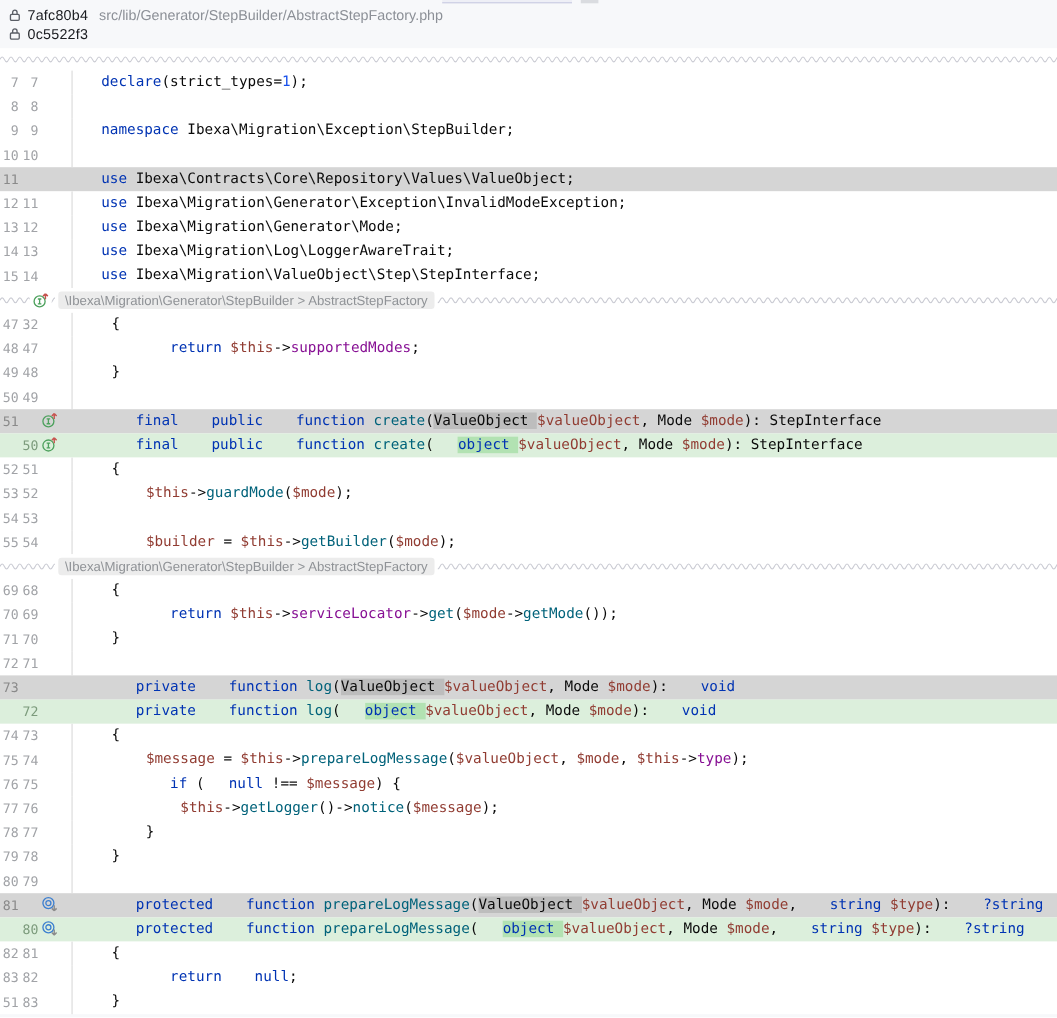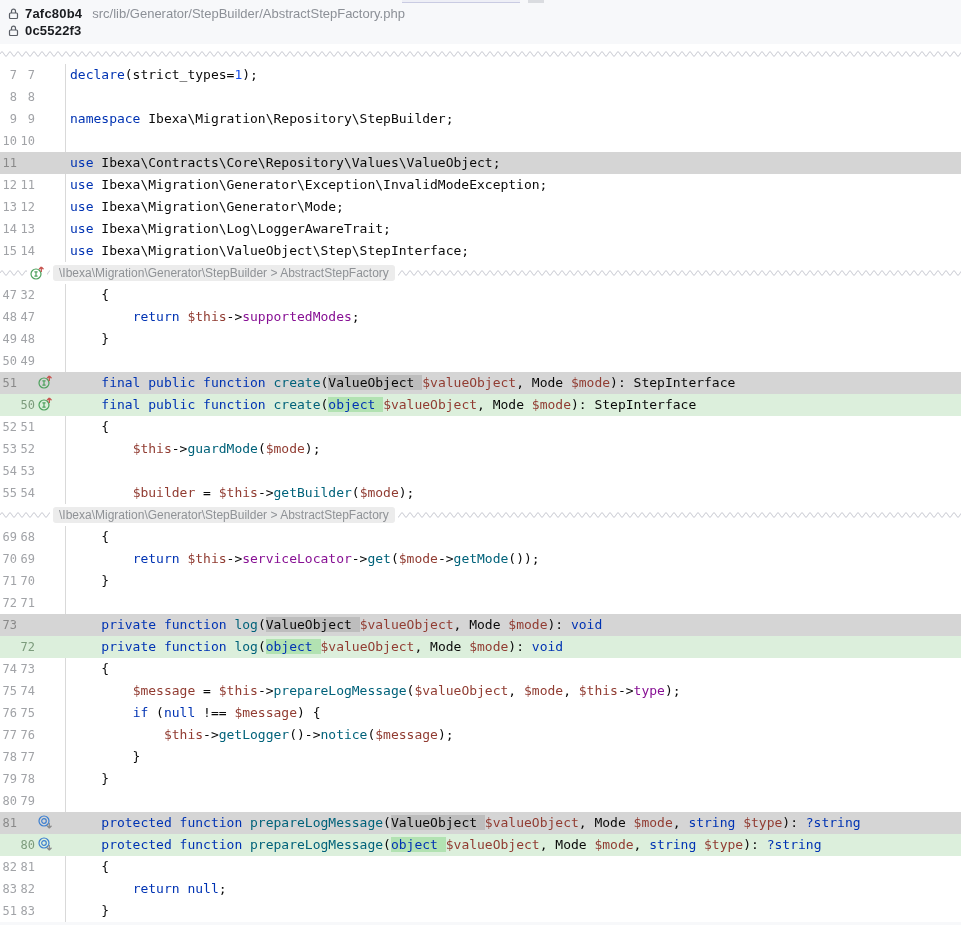--- a/index.html
+++ b/index.html
@@ -3,21 +3,21 @@
 <meta charset="utf-8">
 <style>
   * { margin:0; padding:0; box-sizing:border-box; }
   html,body { width:961px; height:925px; overflow:hidden; background:#FFFFFF;
               font-family:"Liberation Sans", sans-serif; }
 
   
   .hdr { position:relative; width:961px; height:44px; background:var(--hdrBg);
          padding:5px 0 0 8px; }
   .hdr-row { display:flex; align-items:center; height:17px; gap:6px; }
-  .hash { font-size:13px; font-weight:bold; color:var(--hashFg); letter-spacing:0.2px; }
+  .hash { font-size:13px; font-weight:normal; color:var(--hashFg); letter-spacing:0.2px; }
   .fpath { font-size:13px; color:var(--pathFg); margin-left:4px; }
   .lock { display:inline-flex; width:11px; height:12px; }
   .artifact-a { position:absolute; left:402px; top:0; width:118px; height:3px;
                 background:#EEEFF6; border-bottom:1px solid #C9CBE2; }
   .artifact-b { position:absolute; left:528px; top:0; width:16px; height:3px;
                 background:#DADCE0; }
 
   
   .topwave { width:961px; height:20px; background:#FFFFFF; position:relative; }
   .wave-svg { position:absolute; left:0; top:50%; margin-top:-5px; height:10px; width:961px; }
@@ -36,21 +36,21 @@
   .ln { display:inline-block; text-align:right; }
   .n1 { width:15px; }
   .n2 { width:16px; margin-left:2px; }
   .icslot { width:18px; margin-left:2px; display:flex; align-items:center; }
   .removed .gutter { color:var(--lnRemoved); border-right-color:transparent; }
   .added   .gutter { color:var(--lnAdded);   border-right-color:transparent; }
 
   .code { flex:1; height:22px; line-height:22px; white-space:pre; padding-left:4px;
           font-family:"DejaVu Sans Mono","Liberation Mono",monospace; font-size:13px;
           color:var(--tx); overflow:hidden; }
-  .kw  { color:var(--kw); }
+  .kw  { color:var(--kw);margin-left:22px; }
   .num { color:var(--num); }
   .fn  { color:var(--fn); }
   .var { color:var(--var); }
   .fld { color:var(--fld); }
   .tx  { color:var(--tx); }
   .removed .hl { background:var(--removedWordBg); }
   .added   .hl { background:var(--addedWordBg); }
 
   
   .sep { position:relative; background:#FFFFFF; }
@@ -111,21 +111,21 @@
         <span class="icslot"></span>
       </div>
       <div class="code"></div>
     </div>
     <div class="row">
       <div class="gutter">
         <span class="ln n1">9</span>
         <span class="ln n2">9</span>
         <span class="icslot"></span>
       </div>
-      <div class="code"><span class="kw">namespace</span><span class="tx"> Ibexa\Migration\Repository\StepBuilder;</span></div>
+      <div class="code"><span class="kw">namespace</span><span class="tx"> Ibexa\Migration\Exception\StepBuilder;</span></div>
     </div>
     <div class="row">
       <div class="gutter">
         <span class="ln n1">10</span>
         <span class="ln n2">10</span>
         <span class="icslot"></span>
       </div>
       <div class="code"></div>
     </div>
     <div class="row removed">

